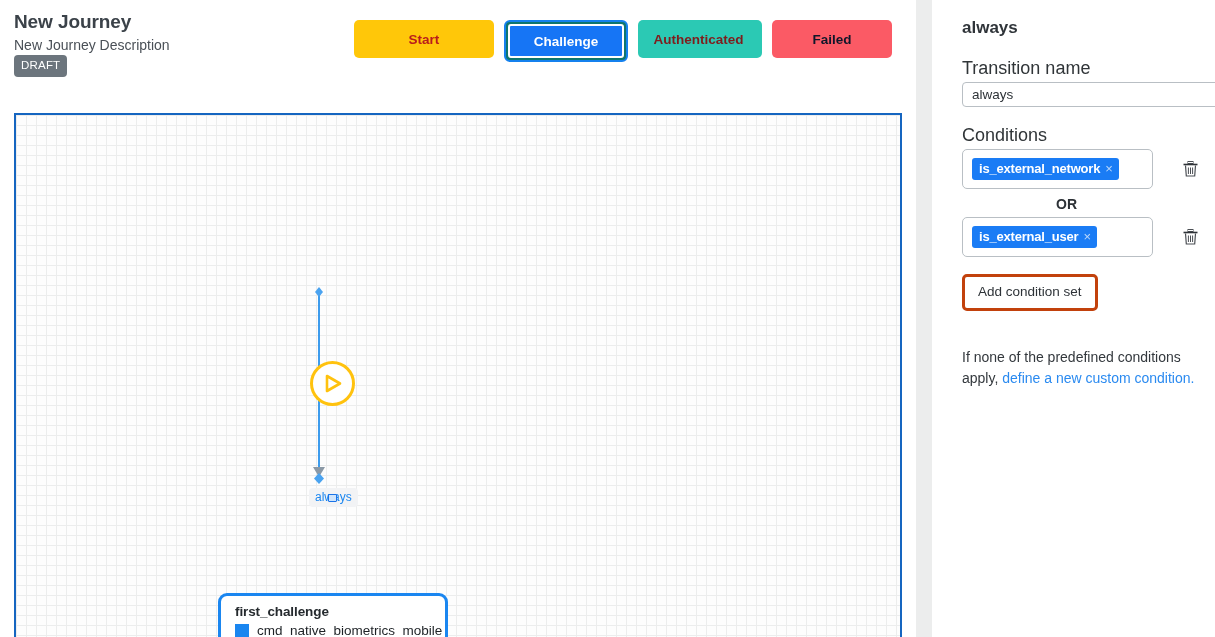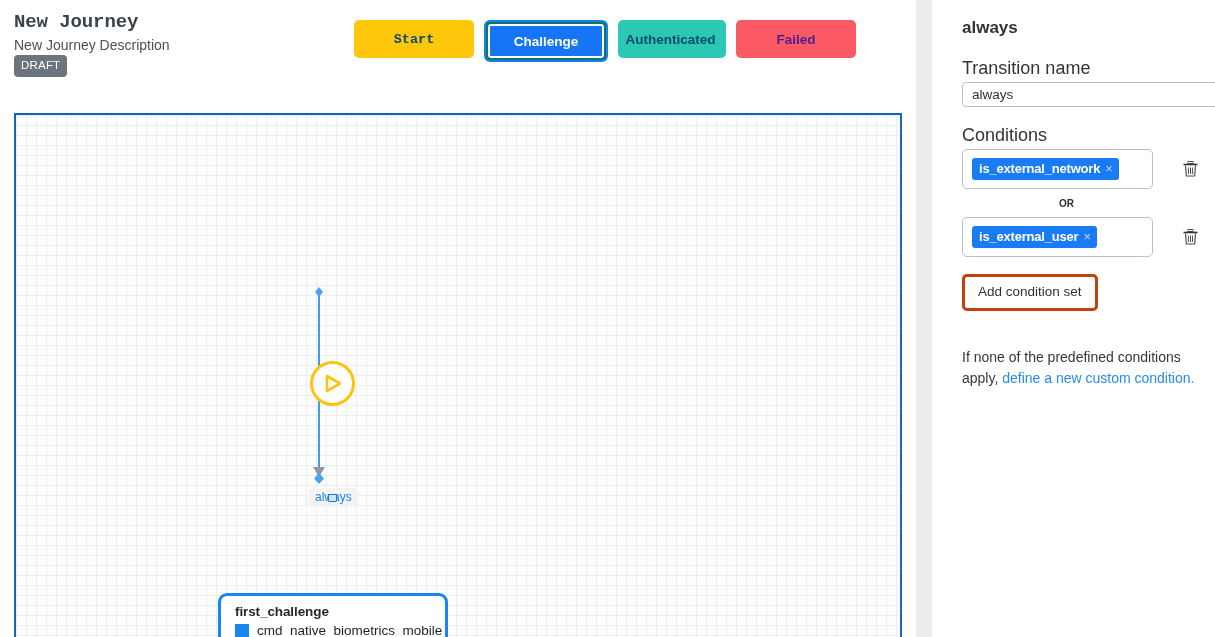--- a/index.html
+++ b/index.html
@@ -32,21 +32,20 @@
     position: absolute;
     left: 14px; top: 10px;
     width: 340px;
   }
   #journey-title {
     font-size: 19px;
     font-weight: bold;
     color: #3b4249;
     line-height: 24px;
     letter-spacing: -0.1px;
-    font-family: Liberation Mono, monospace;
   }
   #journey-description {
     font-size: 14px;
     color: #4a5057;
     line-height: 20px;
     margin-top: 1px;
   }
   #draft-badge {
     display: inline-block;
     margin-top: 0;
@@ -74,23 +73,23 @@
     font-size: 13.5px;
     font-weight: bold;
     height: 38px;
     padding: 0 14px;
     cursor: pointer;
     white-space: nowrap;
     display: flex;
     align-items: center;
     justify-content: center;
   }
-  .state-btn.start      { background: #ffc709; color: #0c4a6e; width: 120px; font-family: Liberation Mono, monospace; }
-  .state-btn.authed     { background: #2bc9b4; color: #0c4a6e; width: 108px; padding-left: 11px; }
-  .state-btn.failed     { background: #fb5a65; color: #4c1d95; width: 120px; }
+  .state-btn.start      { background: #ffc709; color: #b91c1c; width: 140px; }
+  .state-btn.authed     { background: #2bc9b4; color: #7f1d1d; width: 124px; padding-left: 11px; }
+  .state-btn.failed     { background: #fb5a65; color: #0f172a; width: 120px; }
 
   .state-btn-wrap.selected {
     border: 2px solid #1581ee;
     border-radius: 6px;
     padding: 2px;
     background: #0f766e;
   }
   .state-btn.challenge {
     background: #1675f5; color: #ffffff;
     border: 2px solid #ffffff;
@@ -273,21 +272,21 @@
     border: none;
     padding: 0;
   }
 
   #or-separator {
     text-align: center;
     width: 209px;
     margin-left: 14px;
     margin-top: 6px;
     margin-bottom: 4px;
-    font-size: 10px;
+    font-size: 14px;
     font-weight: bold;
     color: #2c3136;
     line-height: 18px;
   }
 
   #add-condition-set {
     margin-left: 14px;
     margin-top: 17px;
     background: #ffffff;
     border: 3px solid #c2410c;

